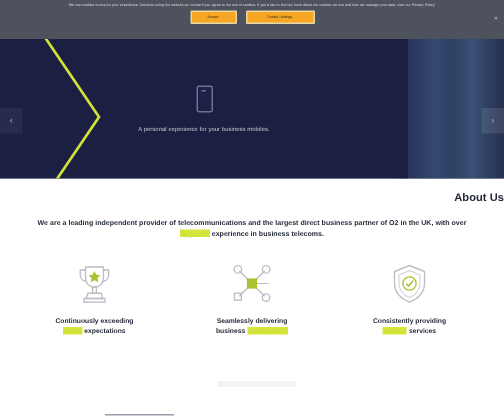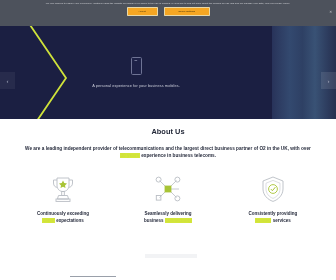--- a/index.html
+++ b/index.html
@@ -164,21 +164,21 @@
   .about {
     position: absolute;
     top: 119px; left: 0;
     width: 336px;
     background: #ffffff;
     z-index: 5;
     padding-top: 8px;
     box-sizing: border-box;
   }
   .about-title {
-    text-align: center;
+    text-align: right;
     font-size: 7.4px;
     font-weight: bold;
     color: #232838;
     letter-spacing: 0.04px;
   }
   .about-body {
     margin: 9px auto 0 auto;
     width: 290px;
     text-align: center;
     font-size: 4.7px;

